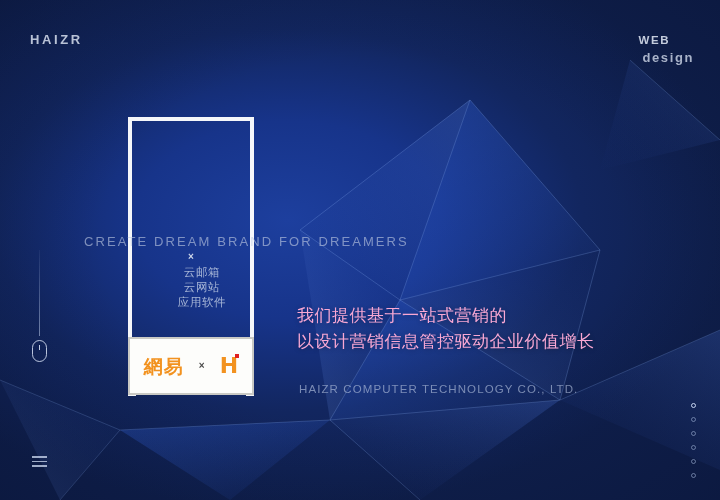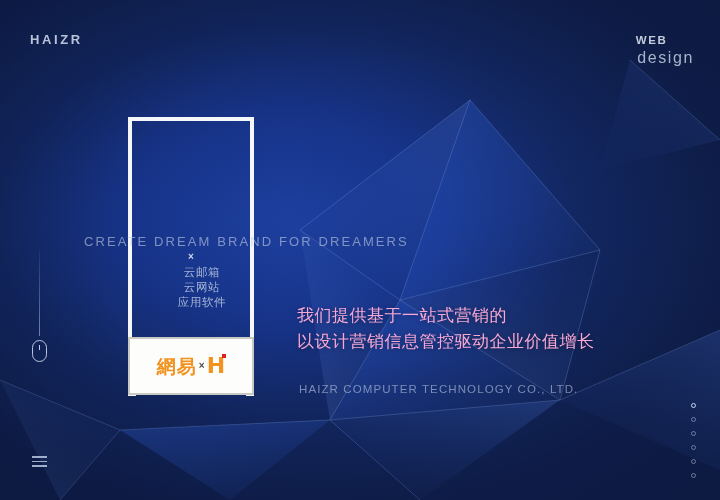--- a/index.html
+++ b/index.html
@@ -55,22 +55,22 @@
     line-height: 17px;
   }
   .web-design .l1 {
     font-size: 11.5px;
     font-weight: bold;
     letter-spacing: 1.6px;
     color: #c3cbdc;
     text-align: center;
   }
   .web-design .l2 {
-    font-size: 16px;
-    font-weight: normal;
+    font-size: 13px;
+    font-weight: bold;
     letter-spacing: 1.6px;
     color: #a9b3c9;
     margin-left: 28px;
   }
 
   
   .bracket {
     position: absolute;
     left: 128px;
     top: 117px;
@@ -147,21 +147,21 @@
     left: 128px;
     top: 337px;
     width: 126px;
     height: 58px;
     background: #fdfdfb;
     border: 2px solid #c9c9c4;
     box-sizing: border-box;
     display: flex;
     align-items: center;
     justify-content: center;
-    gap: 2px;
+    gap: 15px;
   }
   .wy-mark {
     font-size: 19px;
     font-weight: bold;
     color: #f2921f;
     letter-spacing: 1px;
     line-height: 1;
   }
   .wy-x {
     font-size: 10px;

